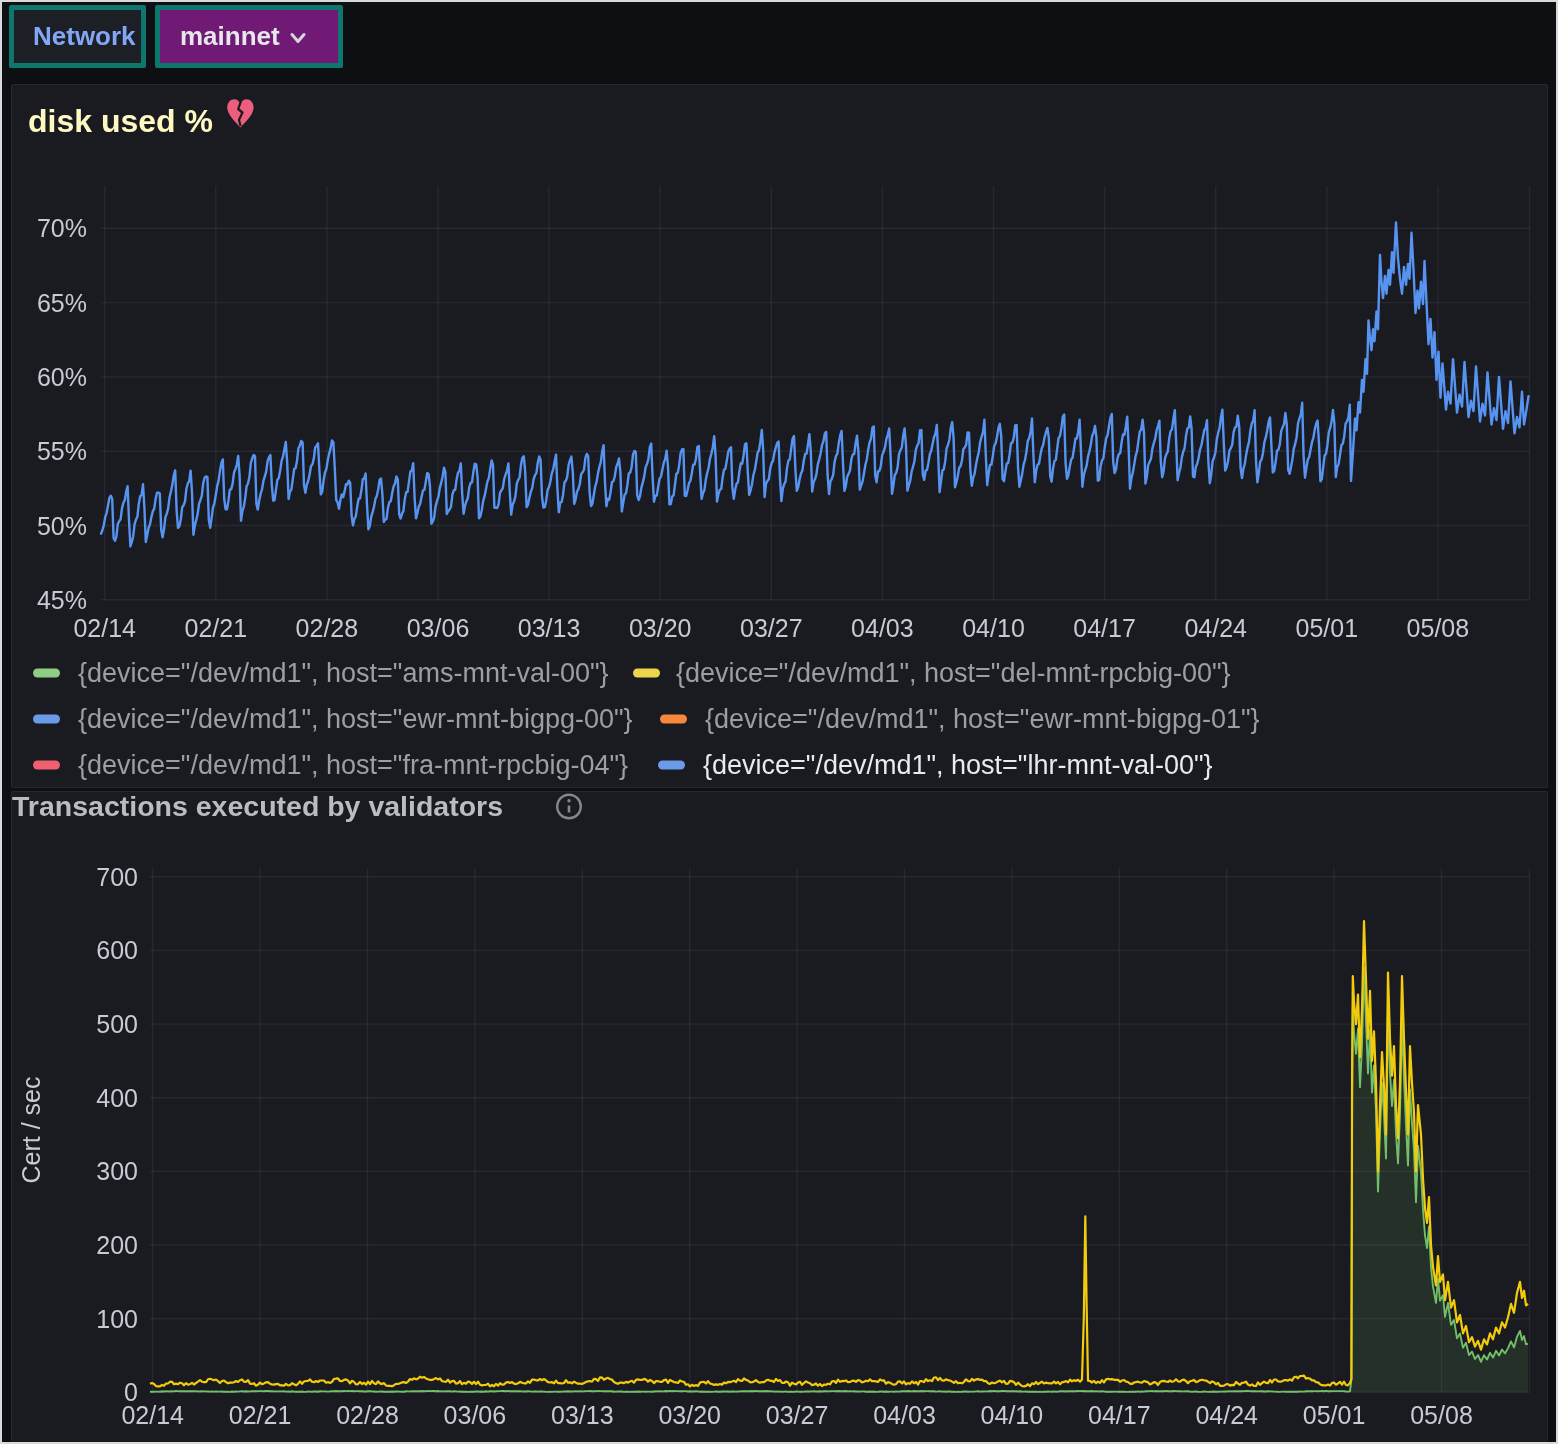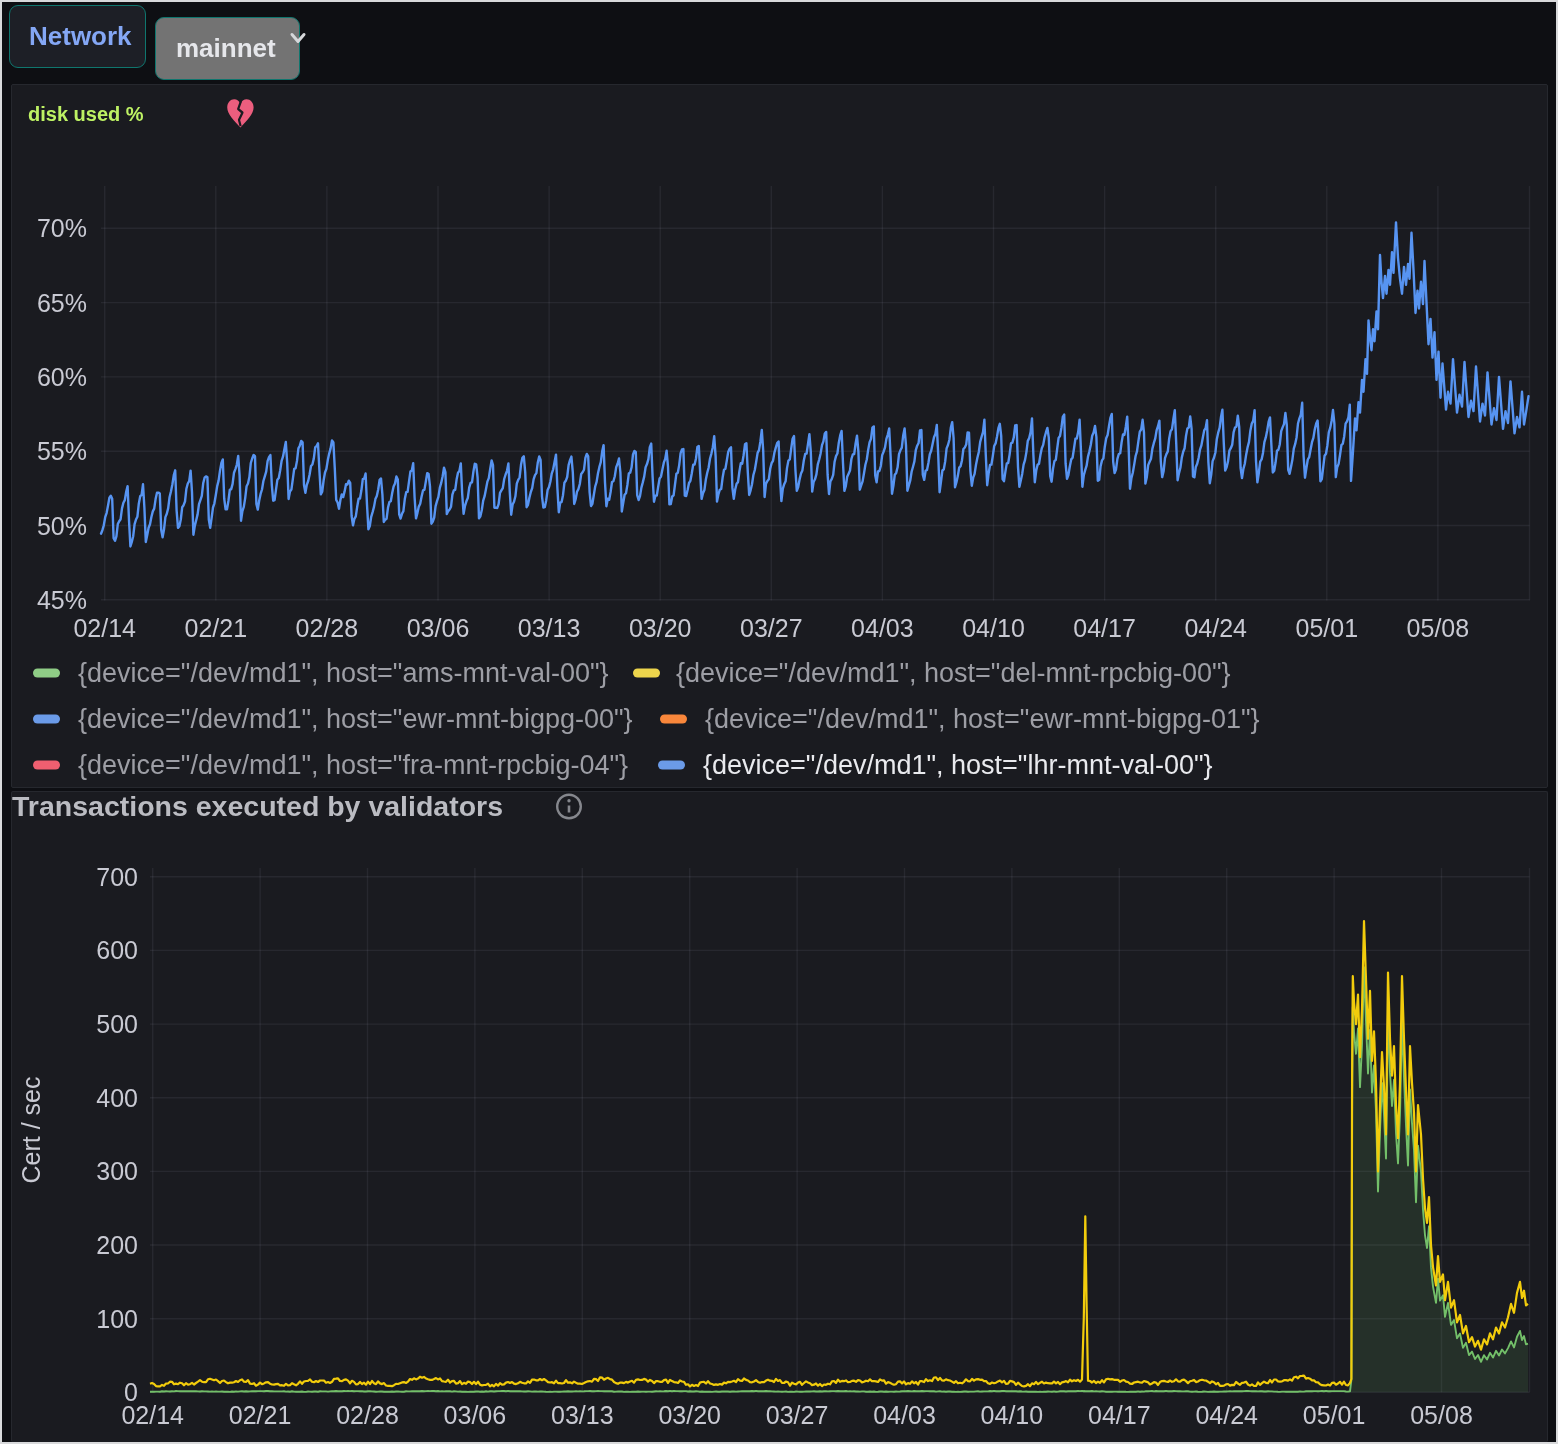--- a/index.html
+++ b/index.html
@@ -1,36 +1,36 @@
 <!DOCTYPE html>
 <html><head>
 <meta charset="utf-8">
 <style>
 * { margin:0; padding:0; box-sizing:border-box; }
 html,body { width:1558px; height:1444px; background:#0e0f13; overflow:hidden;
   font-family:"Liberation Sans", sans-serif; }
 .frame { position:absolute; left:0; top:0; width:1558px; height:1444px;
   border:2px solid #d8d9db; z-index:50; pointer-events:none; }
 .panel { position:absolute; background:#1a1b20; border:1px solid #26282e; border-radius:2px; }
-.tbox { position:absolute; top:5px; height:63px; border:1px solid #0f766e; border-radius:9px;
+.tbox { position:absolute; top:5px; height:63px; border:5px solid #0f766e; border-radius:2px;
   display:flex; align-items:center; }
 </style>
 </head>
 <body>
 <div class="panel" style="left:11px; top:84px; width:1537px; height:704px;"></div>
 <div class="panel" style="left:11px; top:791px; width:1537px; height:651px; border-bottom:none;"></div>
 
 <div class="tbox" style="left:9px; width:137px; background:#1d1f26;">
   <span style="color:#84a7f5; font-size:26px; font-weight:700; margin-left:19px;">Network</span>
 </div>
-<div class="tbox" style="left:155px; width:145px; background:#737373;margin-top:12px;">
+<div class="tbox" style="left:155px; width:188px; background:#701a75;">
   <span style="color:#e6e7eb; font-size:26px; font-weight:700; margin-left:20px;">mainnet</span>
 </div>
 
-<div style="position:absolute; left:28px; top:103px; font-size:20px; font-weight:700; color:#bef264;">disk used %</div>
+<div style="position:absolute; left:28px; top:103px; font-size:32px; font-weight:700; color:#fef9c3;">disk used %</div>
 <div style="position:absolute; left:12px; top:790px; font-size:28.5px; font-weight:700; color:#bbbcc2;">Transactions executed by validators</div>
 
 <div style="position:absolute;left:78px;top:657px;font-size:27px;line-height:32px;color:#9d9ea5;white-space:nowrap;">{device="/dev/md1", host="ams-mnt-val-00"}</div>
 <div style="position:absolute;left:676px;top:657px;font-size:27px;line-height:32px;color:#9d9ea5;white-space:nowrap;">{device="/dev/md1", host="del-mnt-rpcbig-00"}</div>
 <div style="position:absolute;left:78px;top:703px;font-size:27px;line-height:32px;color:#9d9ea5;white-space:nowrap;">{device="/dev/md1", host="ewr-mnt-bigpg-00"}</div>
 <div style="position:absolute;left:705px;top:703px;font-size:27px;line-height:32px;color:#9d9ea5;white-space:nowrap;">{device="/dev/md1", host="ewr-mnt-bigpg-01"}</div>
 <div style="position:absolute;left:78px;top:749px;font-size:27px;line-height:32px;color:#9d9ea5;white-space:nowrap;">{device="/dev/md1", host="fra-mnt-rpcbig-04"}</div>
 <div style="position:absolute;left:703px;top:749px;font-size:27px;line-height:32px;color:#e9eaee;white-space:nowrap;">{device="/dev/md1", host="lhr-mnt-val-00"}</div>
 <svg width="1558" height="1444" viewBox="0 0 1558 1444" style="position:absolute;left:0;top:0;" font-family="Liberation Sans, sans-serif">
 <line x1="104.7" y1="186.0" x2="104.7" y2="600.5" stroke="rgba(201,209,224,0.08)" stroke-width="1.4"></line>

